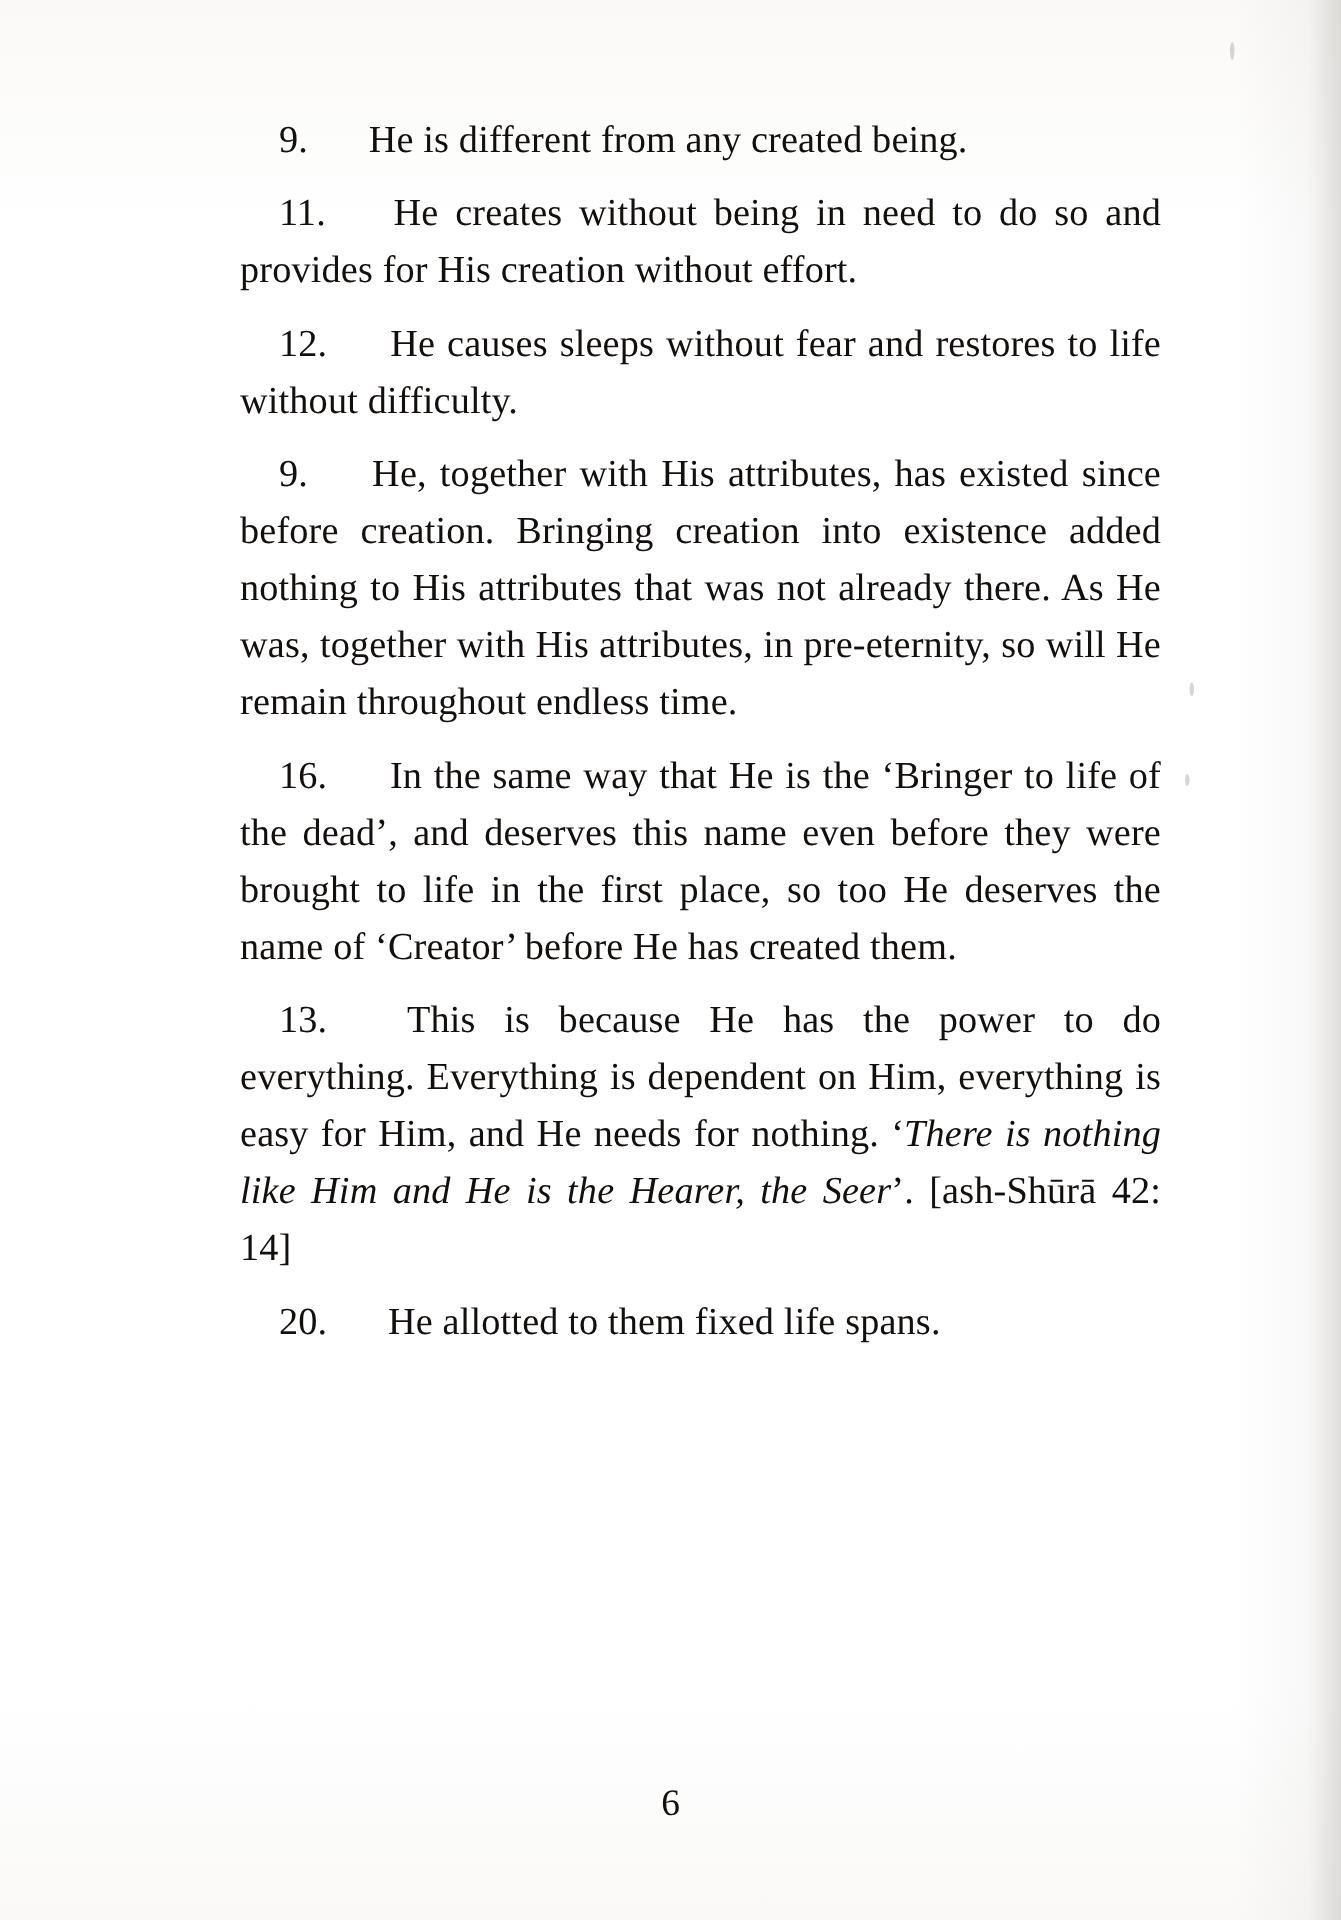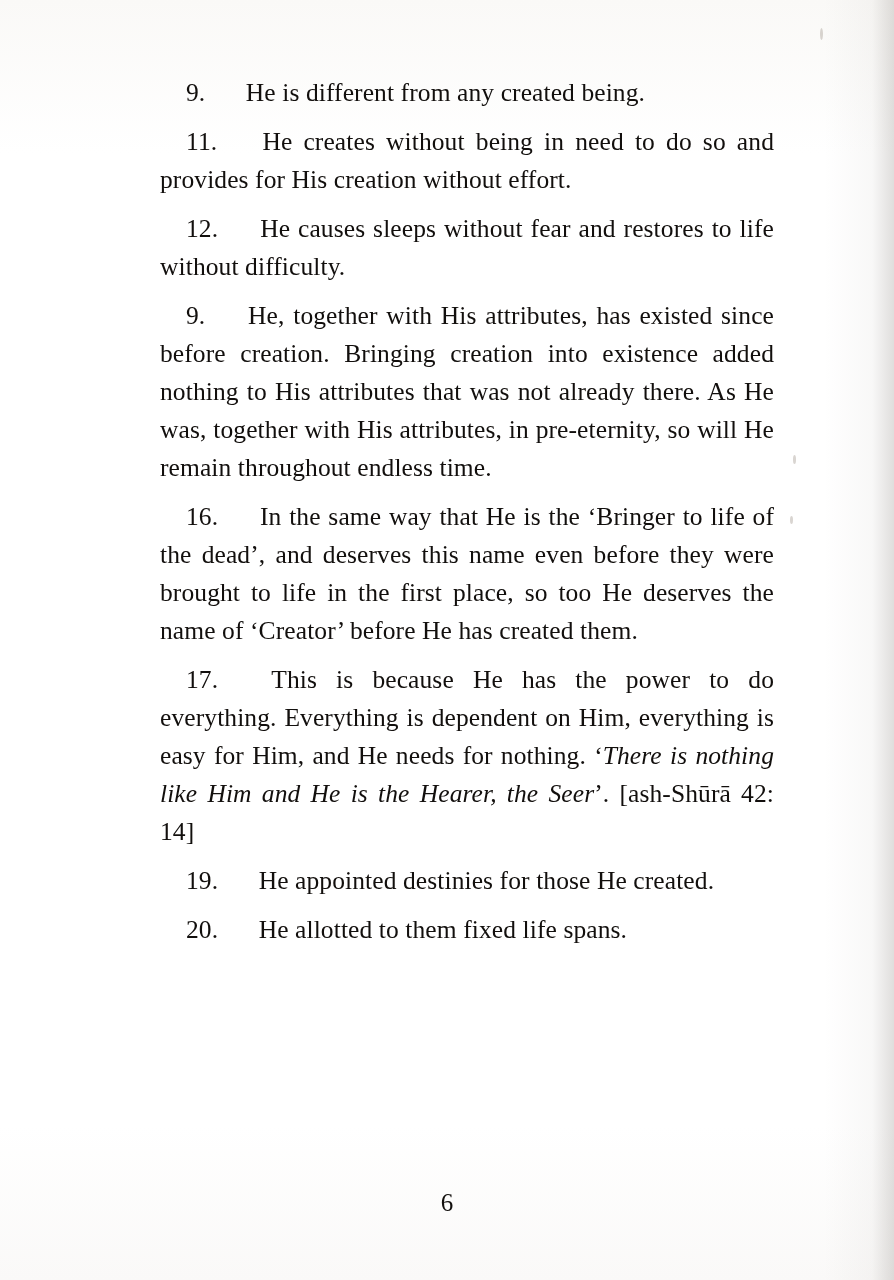--- a/index.html
+++ b/index.html
@@ -109,29 +109,25 @@
     </p>
 
 
 
     <p class="para indent">
       <span>16.</span>
       <span class="lead"></span><span>In the same way that He is the ‘Bringer to life of the dead’, and deserves this name even before they were brought to life in the first place, so too He deserves the name of ‘Creator’ before He has created them.</span>
     </p>
 
     <p class="para indent">
-      <span>17.</span>
+      <span>13.</span>
       <span class="lead"></span><span>This is because He has the power to do everything. Everything is dependent on Him, everything is easy for Him, and He needs for nothing. ‘</span><em>There is nothing like Him and He is the Hearer, the Seer</em><span>’. [ash-Shūrā 42: 14]</span>
     </p>
 
 
-    <p class="para indent">
-      <span>19.</span>
-      <span class="lead"></span><span>He appointed destinies for those He created.</span>
-    </p>
 
     <p class="para indent">
       <span>20.</span>
       <span class="lead"></span><span>He allotted to them fixed life spans.</span>
     </p>
 
   </div>
 
   <div class="folio">6</div>
 

